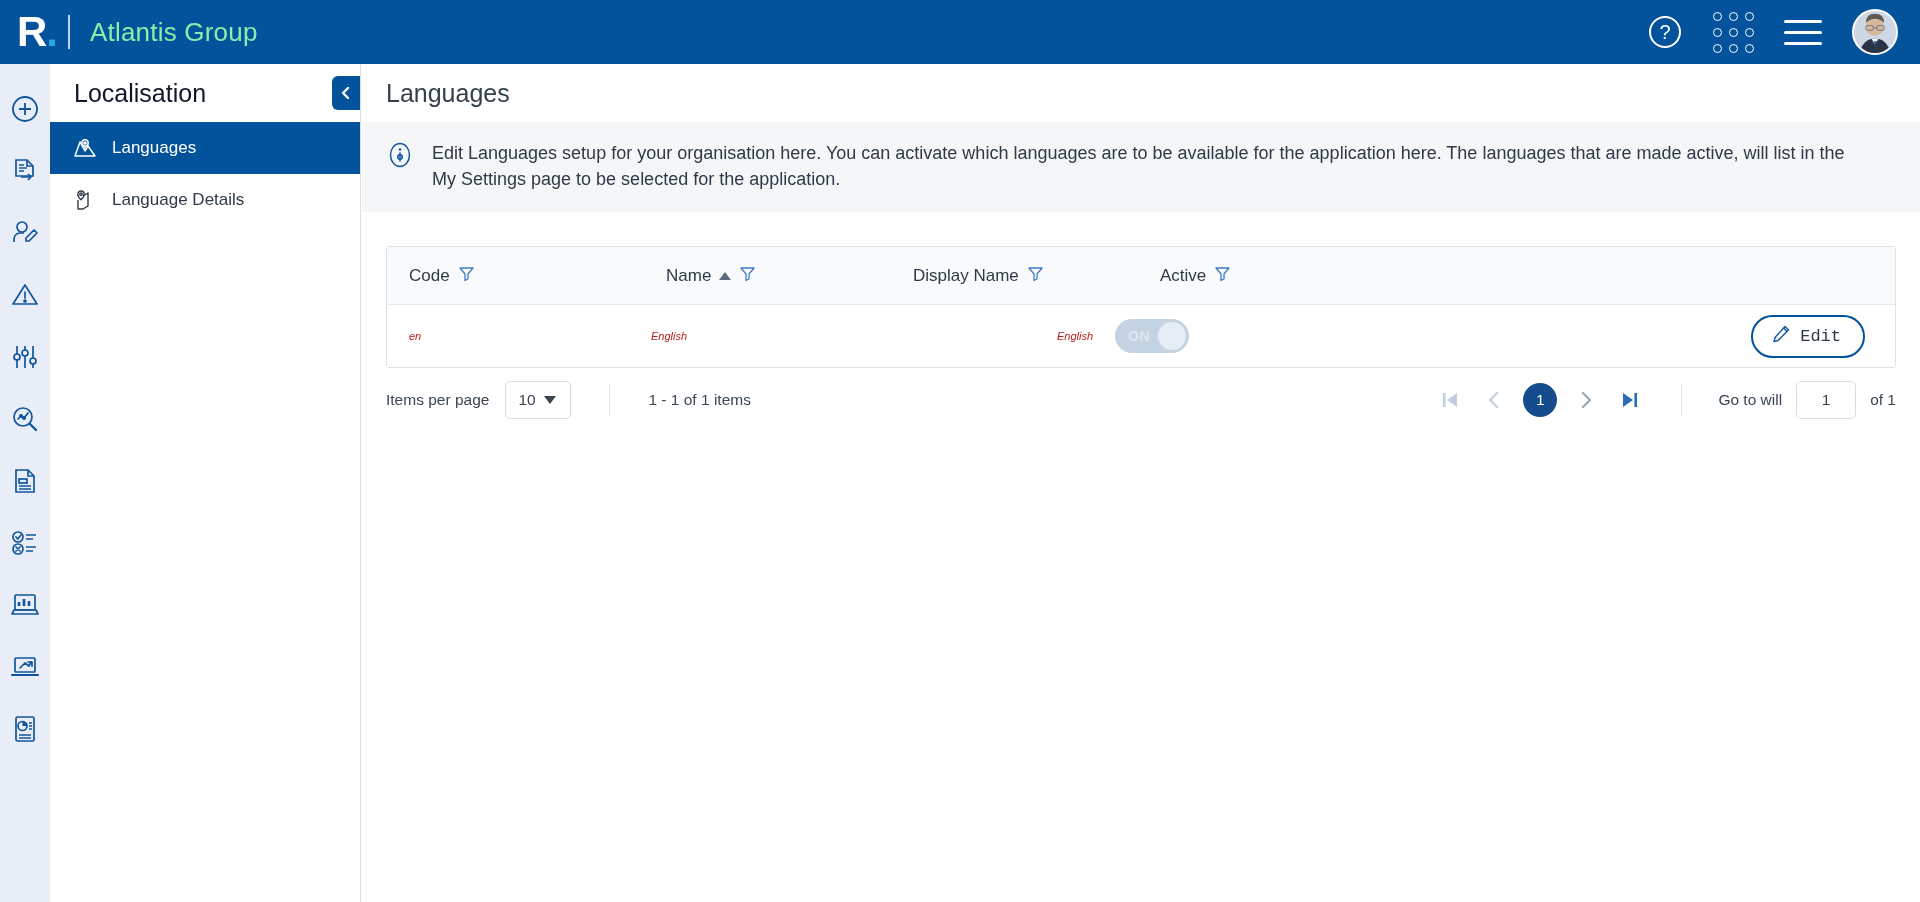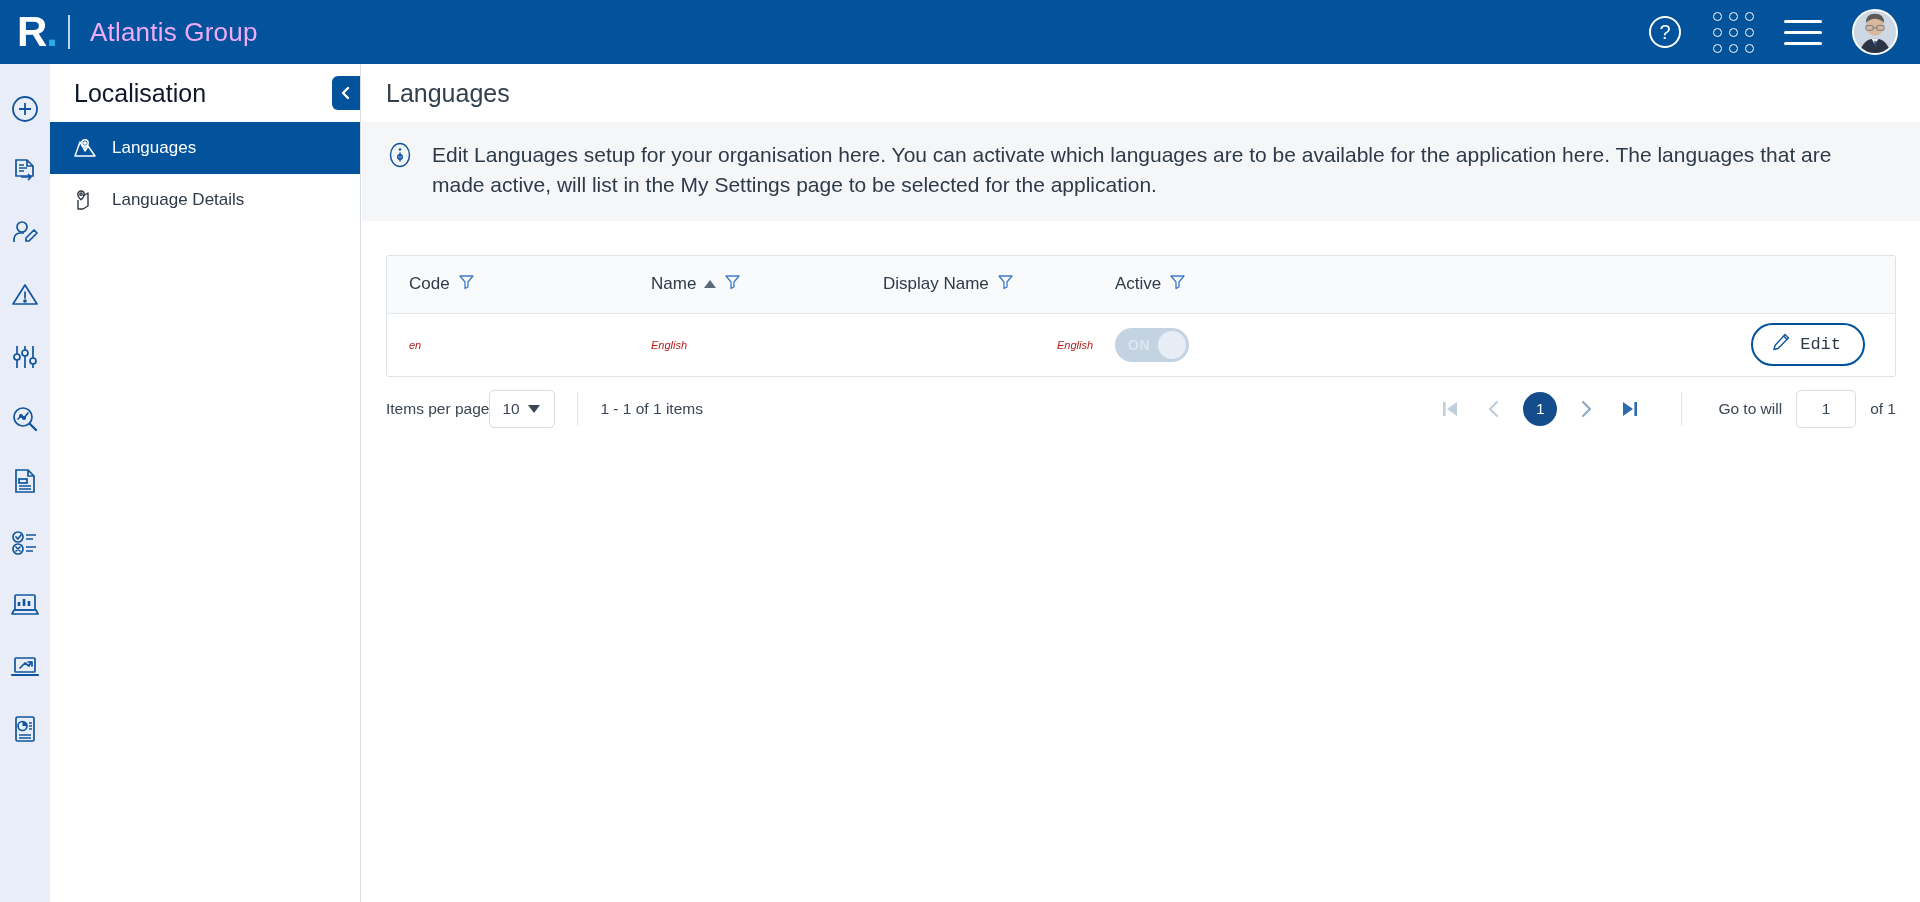--- a/index.html
+++ b/index.html
@@ -23,21 +23,21 @@
     color: #ffffff; font-size: 42px; font-weight: 700;
     font-family: "Liberation Sans", sans-serif;
     letter-spacing: -1px; line-height: 1;
   }
   .brand-logo .dot { color: #29ABE2; }
   .brand-divider {
     width: 2px; height: 34px; background: rgba(255,255,255,.75);
     margin: 0 20px 0 8px;
   }
   .brand-title {
-    color: #f0abfc; font-size: 26px; font-weight: 400; letter-spacing: .2px;
+    color: #86efac; font-size: 26px; font-weight: 400; letter-spacing: .2px;
   }
   .topbar-right {
     margin-left: auto; display: flex; align-items: center; gap: 30px;
     padding-right: 22px;
   }
   .ticon { display: flex; align-items: center; justify-content: center; cursor: pointer; }
   .dotgrid { display: grid; grid-template-columns: repeat(3, 9px); gap: 7px; }
   .dotgrid i {
     width: 9px; height: 9px; border-radius: 50%;
     border: 1.8px solid #ffffff; display: block;
@@ -99,30 +99,30 @@
     height: 58px; display: flex; align-items: center; padding-left: 24px;
     background: #ffffff;
   }
   .page-title { font-size: 25px; color: #33414E; font-weight: 400; }
   .info-bar {
     background: #F4F6F8; padding: 18px 24px 20px 24px;
     display: flex; gap: 18px; align-items: flex-start;
     min-height: 74px;
   }
   .info-text {
-    font-size: 21px; color: #2E3A48; line-height: 1.45; max-width: 1420px;
+    font-size: 18px; color: #2E3A48; line-height: 1.45; max-width: 1420px;
   }
 
   .card {
     margin: 34px 24px 0 24px;
     border: 1px solid #dde3ea; border-radius: 3px; background: #ffffff;
   }
   .thead {
     height: 58px; background: #F8FAFC; border-bottom: 1px solid #e4e9ef;
-    display: flex; align-items: center;
+    display: flex; align-items: center; gap: 15px;
   }
   .th {
     font-size: 17px; color: #2E3A48; display: flex; align-items: center; gap: 8px;
     padding-left: 22px;
   }
   .col-code { width: 242px; }
   .col-name { width: 232px; }
   .col-display { width: 232px; text-align: right; }
   .col-active { width: 300px; }
   .col-action { flex: 1; display: flex; justify-content: flex-end; padding-right: 30px; }
@@ -154,21 +154,21 @@
     padding: 7px 22px 7px 18px; background: #ffffff;
     color: #2E3A48; font-size: 17px; cursor: pointer;
     font-family: Liberation Mono, monospace;
   }
 
   
   .pager {
     margin: 0 24px; height: 64px; display: flex; align-items: center;
     font-size: 15.5px; color: #3A4654;
   }
-  .pager-left { display: flex; align-items: center; gap: 0; }
+  .pager-left { display: flex; align-items: center; gap: 16px; }
   .select-box {
     width: 66px; height: 38px; border: 1px solid #d7dde4; border-radius: 5px;
     display: flex; align-items: center; justify-content: space-between;
     padding: 0 14px 0 12px; background: #ffffff; cursor: pointer; font-size: 15.5px;
   }
   .caret {
     width: 0; height: 0; border-left: 6px solid transparent;
     border-right: 6px solid transparent; border-top: 8px solid #3A4654;
   }
   .vdiv { width: 1px; height: 34px; background: #dde3ea; margin: 0 22px; }

